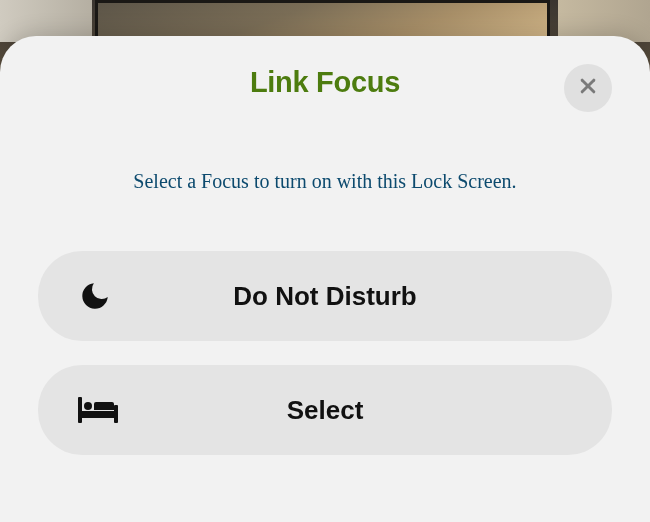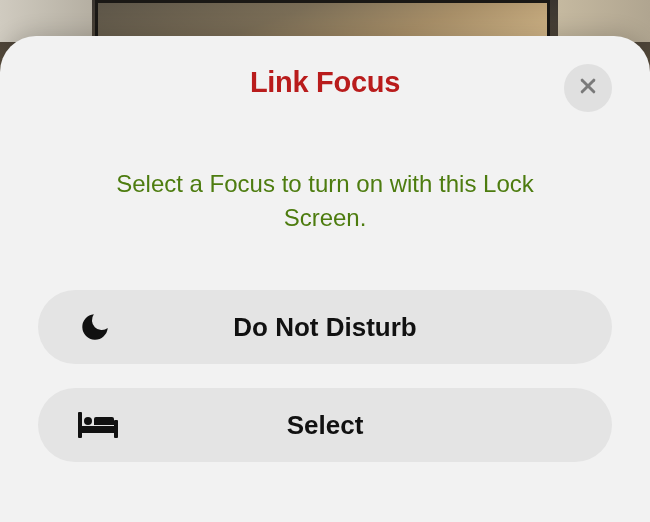--- a/index.html
+++ b/index.html
@@ -62,21 +62,21 @@
     .sheet-header {
       position: relative;
       display: flex;
       justify-content: center;
       align-items: center;
       margin-bottom: 68px;
     }
     .sheet-title {
       font-size: 29px;
       font-weight: 700;
-      color: #b91c1c;
+      color: #4d7c0f;
       letter-spacing: -0.3px;
     }
     .close-btn {
       position: absolute;
       right: 0;
       top: -2px;
       width: 48px;
       height: 48px;
       border-radius: 50%;
       background: #e0e0e0;
@@ -84,36 +84,37 @@
       align-items: center;
       justify-content: center;
       cursor: pointer;
     }
     .close-btn svg {
       width: 20px;
       height: 20px;
     }
     .description {
       text-align: center;
-      font-size: 24px;
-      color: #4d7c0f;
+      font-size: 20px;
+      color: #0c4a6e;
       line-height: 1.4;
       margin-bottom: 56px;
       padding: 0 48px;
       font-weight: 400;
+      font-family: Liberation Serif, serif;
     }
     .options {
       display: flex;
       flex-direction: column;
       gap: 24px;
     }
     .option {
       background: #e4e4e4;
       border-radius: 44px;
-      height: 74px;
+      height: 90px;
       display: flex;
       align-items: center;
       padding: 0 40px;
       cursor: pointer;
       position: relative;
     }
     .option-icon {
       width: 44px;
       display: flex;
       align-items: center;

